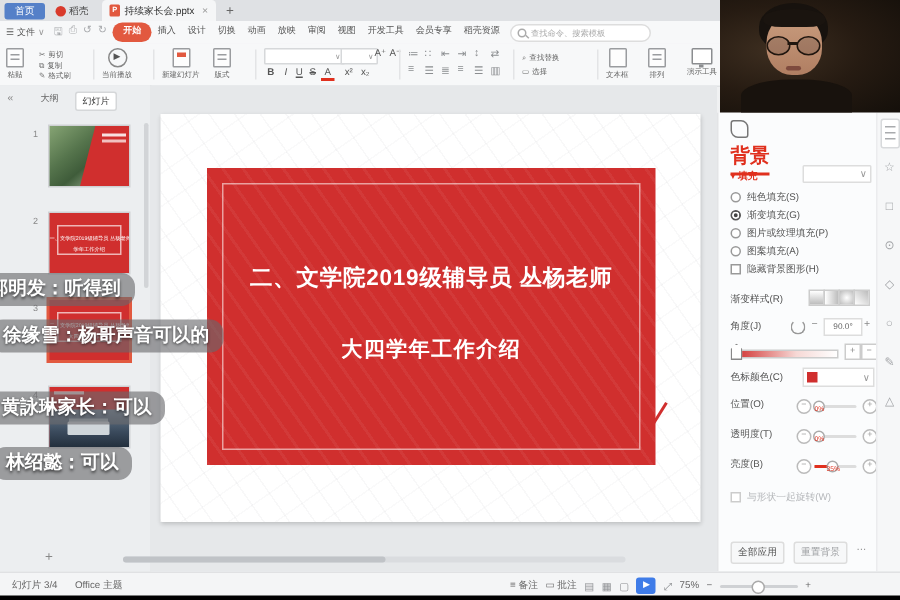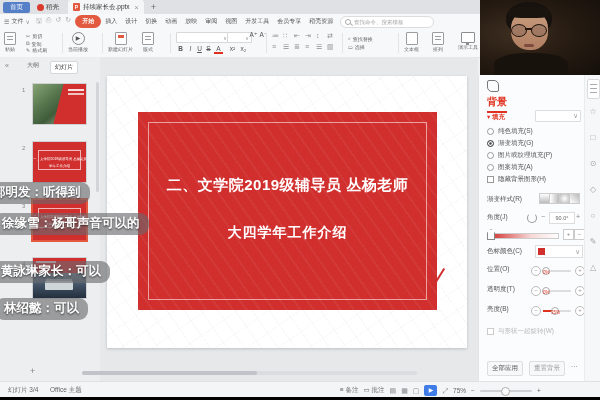--- a/index.html
+++ b/index.html
@@ -74,21 +74,21 @@
   .sline{position:absolute;left:0;width:100%;text-align:center;color:#fff;font-weight:bold;white-space:nowrap;}
   .sline1{top:64px;font-size:15px;letter-spacing:.5px;}
   .sline2{top:112px;font-size:14px;letter-spacing:1px;}
   .slash{position:absolute;left:322px;top:200px;width:20px;height:2px;background:#d02f2e;transform:rotate(-58deg);}
   .hscroll{position:absolute;left:-25px;top:314px;width:335px;height:4px;background:#dadcdf;border-radius:2px;}
   .hscrollthumb{position:absolute;left:0;top:0;width:175px;height:4px;background:#c0c3c7;border-radius:2px;}
 
   
   .rightpanel{position:absolute;left:478px;top:75px;width:106px;height:306px;background:#fbfcfd;border-left:1px solid #e3e4e6;font-size:6.5px;color:#555;}
   .objicon{position:absolute;left:8px;top:5px;width:10px;height:10px;border:1.5px solid #777;border-radius:2px 5px 2px 5px;}
-  .ptitle{position:absolute;left:8px;top:20px;color:#e0301e;font-size:10px;font-weight:bold;border-bottom:2px solid #e0301e;padding-bottom:2px;}
+  .ptitle{position:absolute;left:8px;top:20px;color:#e0301e;font-size:13px;font-weight:bold;border-bottom:2px solid #e0301e;padding-bottom:2px;}
   .psect{position:absolute;left:8px;top:38px;color:#e0301e;font-weight:bold;}
   .pdrop{position:absolute;left:56px;top:35px;width:40px;height:10px;border:1px solid #ddd;background:#fff;border-radius:1px;color:#999;display:flex;align-items:center;justify-content:flex-end;padding:0 2px;}
   .radio-row{position:absolute;left:8px;display:flex;align-items:center;gap:4px;}
   .rdot{width:5px;height:5px;border:1px solid #999;border-radius:50%;background:#fff;flex:none;}
   .rdot.on{border-color:#555;box-shadow:inset 0 0 0 1.2px #fff;background:#444;}
   .cbox{width:5px;height:5px;border:1px solid #999;background:#fff;flex:none;}
   .grsq{position:absolute;top:118px;width:9px;height:9px;border:1px solid #ccc;}
   .g1{background:linear-gradient(#fff,#bbb);} .g2{background:linear-gradient(90deg,#fff,#bbb);}
   .g3{background:radial-gradient(#fff,#bbb);} .g4{background:linear-gradient(45deg,#fff,#bbb);}
   .anglerow{position:absolute;left:8px;top:138px;width:92px;}

